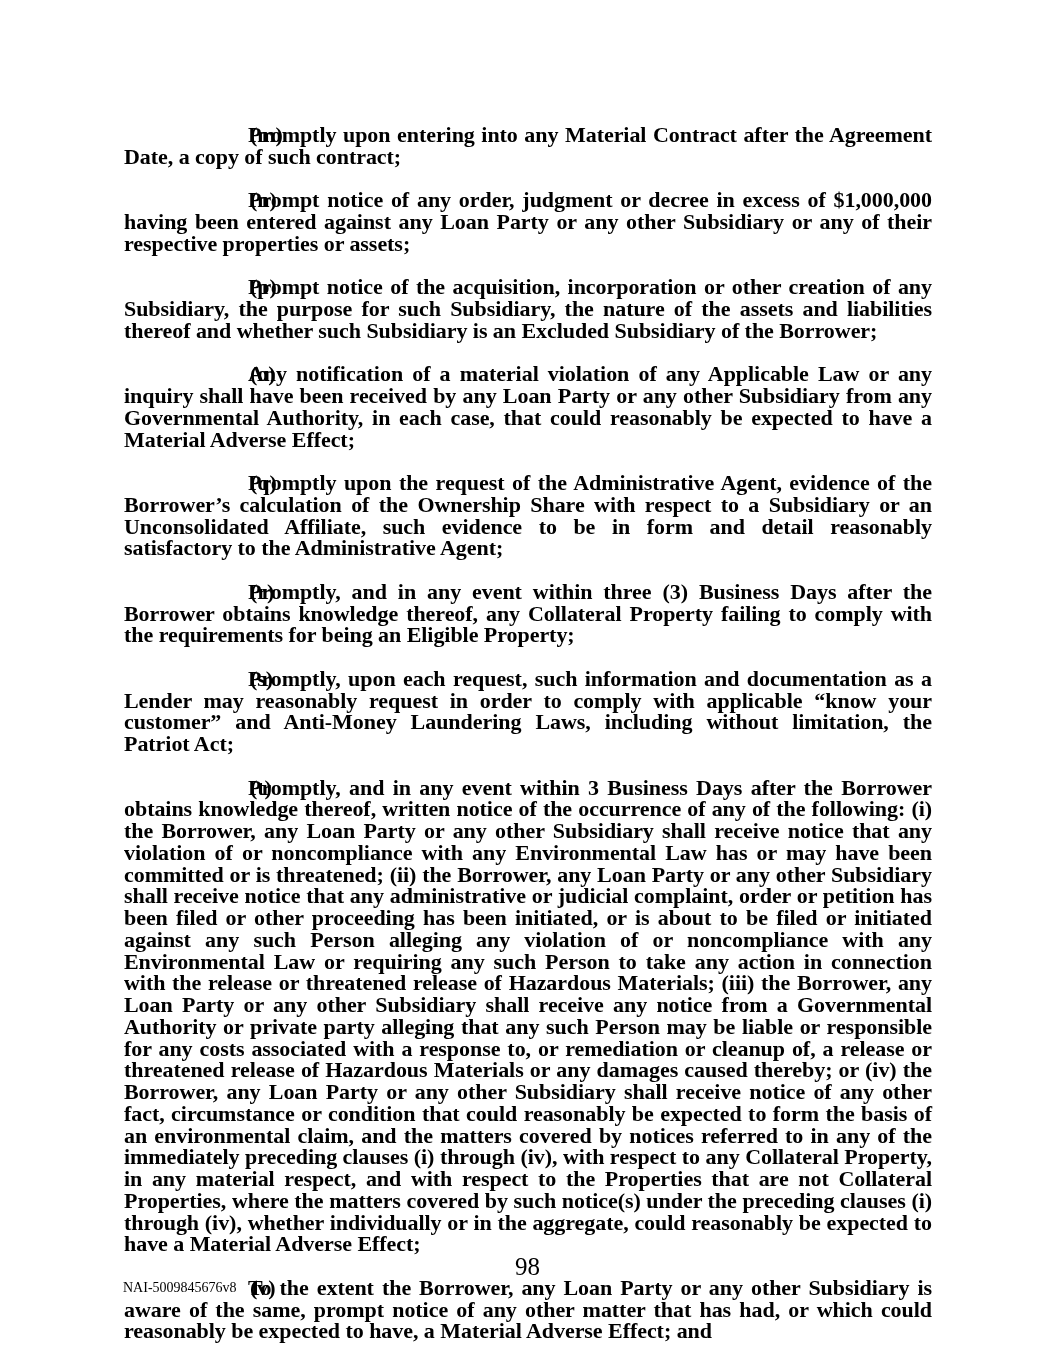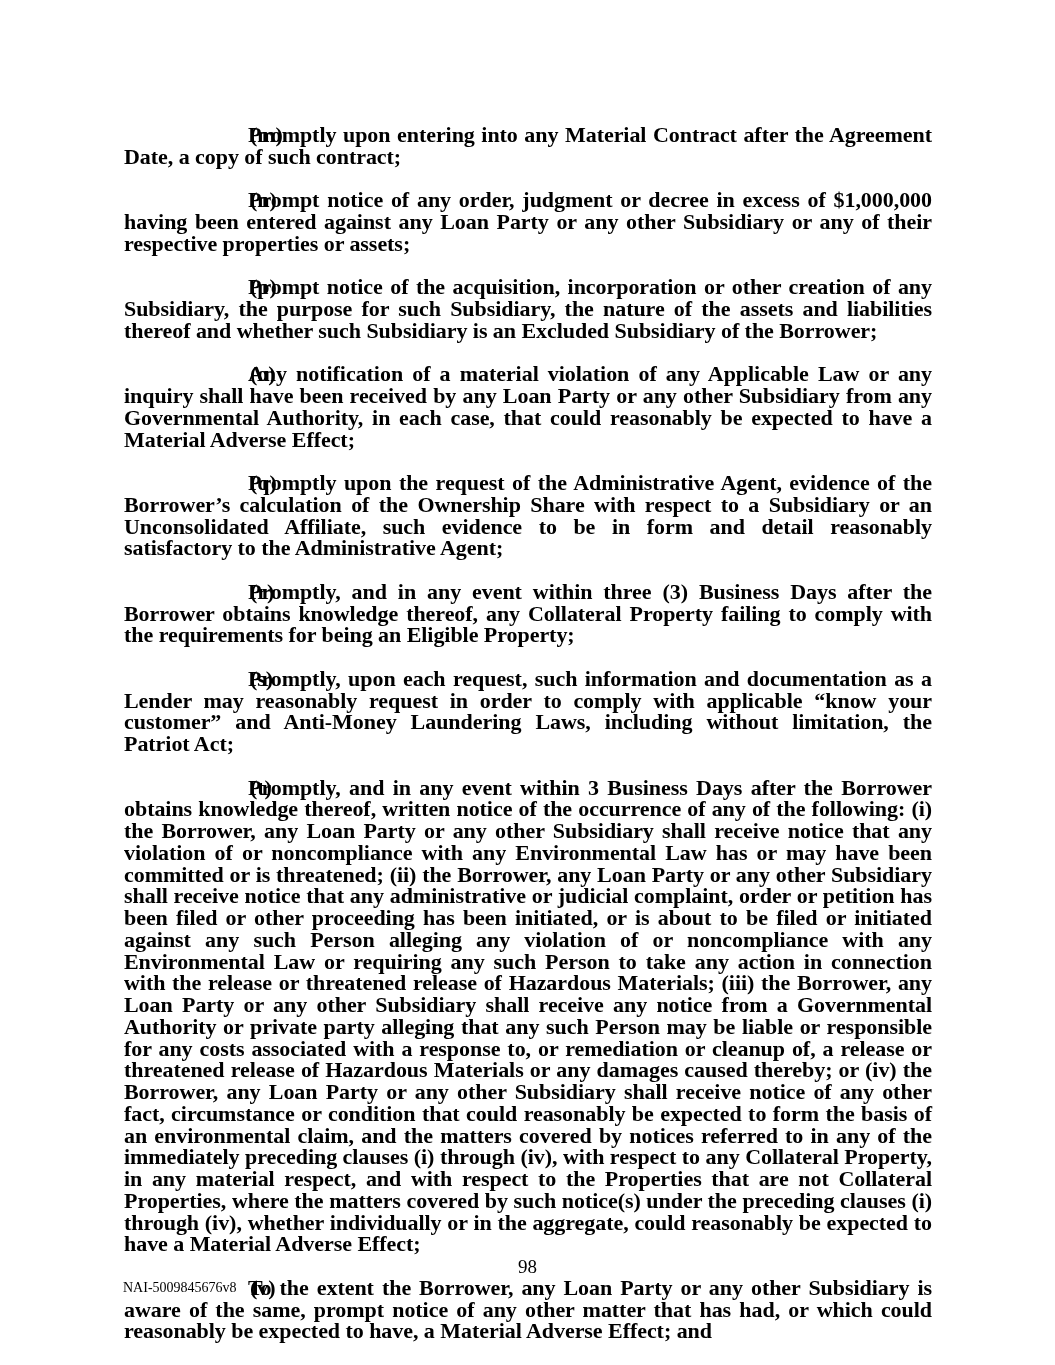--- a/index.html
+++ b/index.html
@@ -33,21 +33,21 @@
     .para .label {
       display: inline-block;
       width: 61px;
     }
     .page-number {
       position: absolute;
       left: 0;
       width: 1055px;
       top: 1256px;
       text-align: center;
-      font-size: 19px;
+      font-size: 25px;
       line-height: 22px;
     }
     .doc-id {
       position: absolute;
       left: 123px;
       top: 1281px;
       font-size: 14px;
       line-height: 14px;
     }
   </style>

